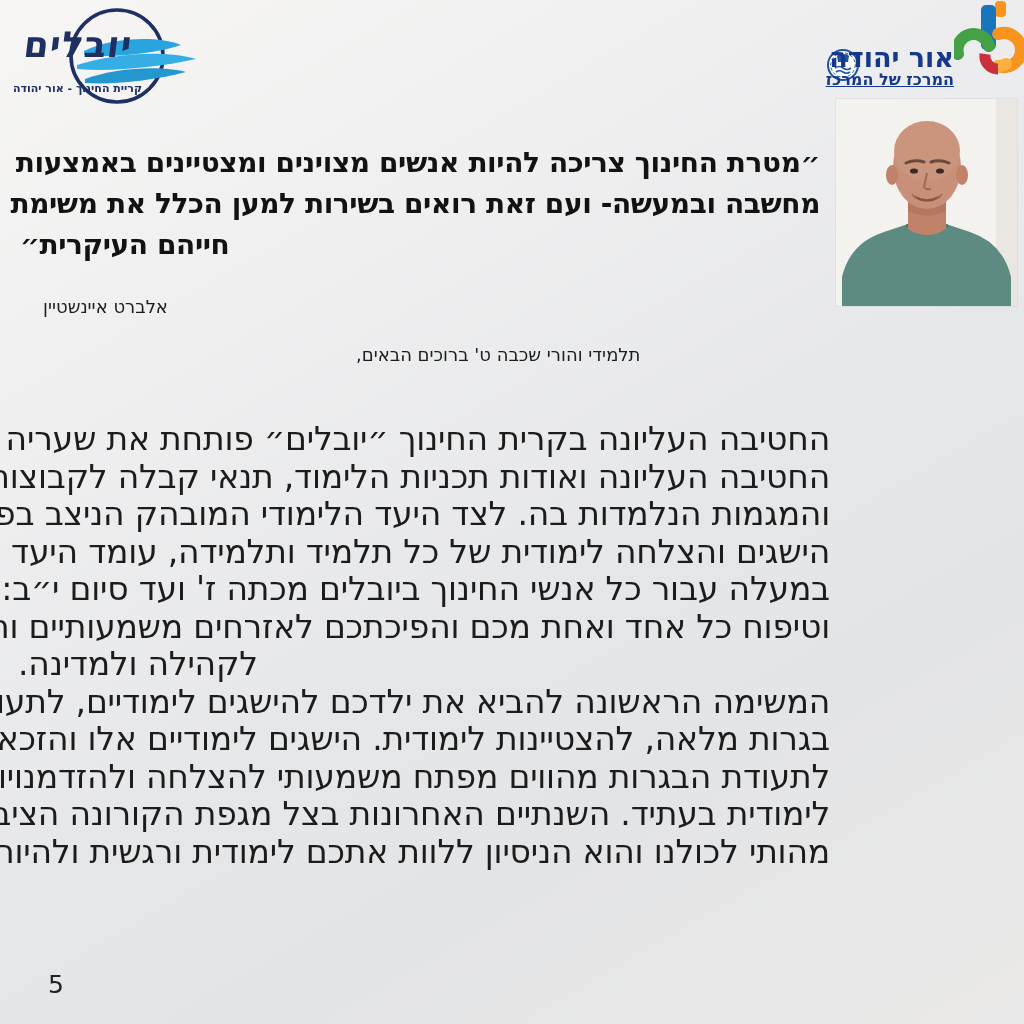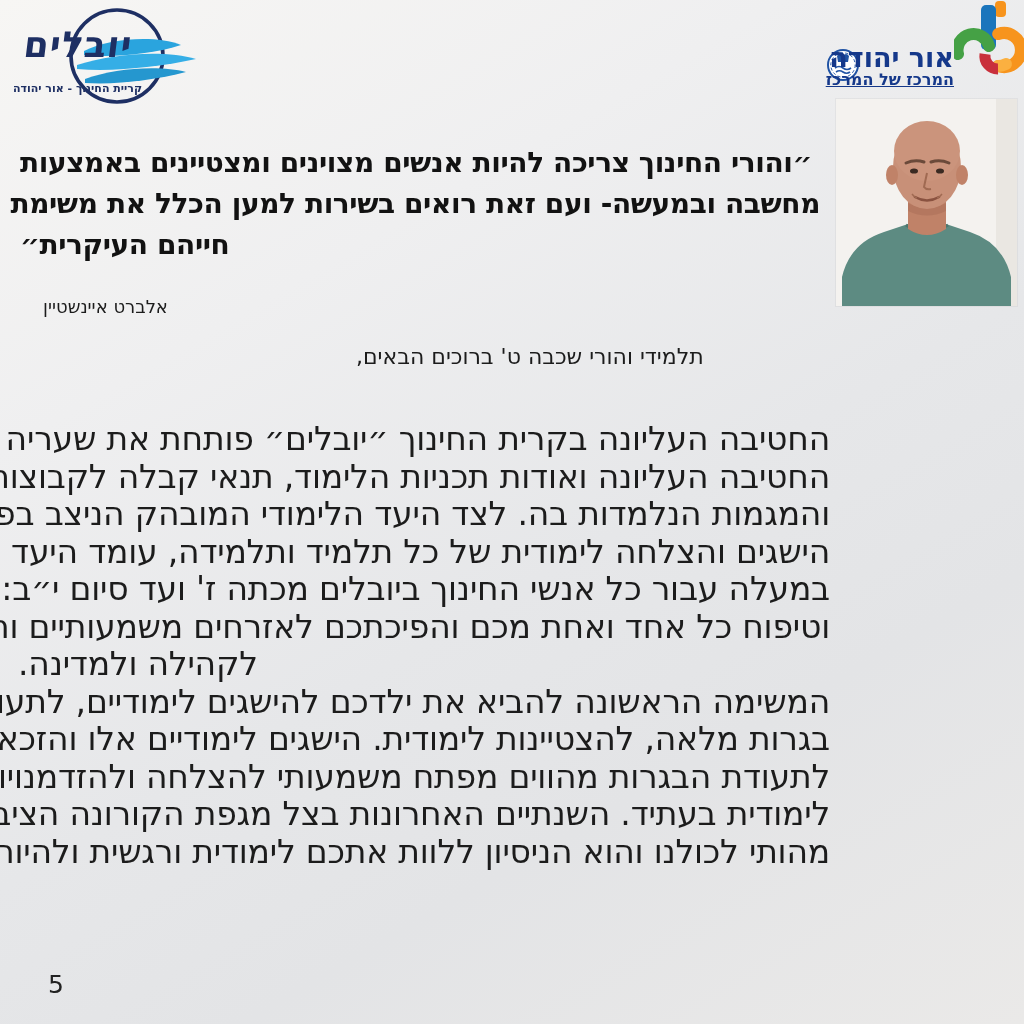--- a/index.html
+++ b/index.html
@@ -40,21 +40,21 @@
   
   .quote { left:20px; top:142px; width:800px; direction:rtl; }
   .quote-line {
     text-align:left; direction:rtl; font-weight:bold; font-size:28px;
     line-height:41px; color:#121212; white-space:nowrap; letter-spacing:-0.4px;
   }
   .attribution {
     left:43px; top:296px; font-size:18px; color:#1c1c1c; direction:rtl; white-space:nowrap;
   }
   .greeting {
-    left:356px; top:344px; font-size:22px; color:#1c1c1c; direction:rtl; white-space:nowrap;
+    left:356px; top:344px; font-size:18px; color:#1c1c1c; direction:rtl; white-space:nowrap;
   }
 
   
   .bodytext { left:18px; top:420px; width:812px; direction:rtl; }
   .body-line {
     text-align:left; direction:rtl; font-size:33px; line-height:37.5px;
     color:#1c1c1c; white-space:nowrap; letter-spacing:-0.2px;
   }
 
   .pagenum { left:48px; top:970px; font-size:25px; color:#222; }
@@ -121,21 +121,21 @@
       <ellipse cx="104" cy="72" rx="4" ry="2.6" fill="#3a2a22"></ellipse>
 
       <path d="M91,74 l-3,14 q2,3 7,2" fill="none" stroke="#a06a52" stroke-width="2"></path>
 
       <path d="M79,98 q12,7 24,0" fill="none" stroke="#8a5240" stroke-width="2.6" stroke-linecap="round"></path>
       <path d="M76,95 q2,3 5,4 M106,95 q-2,3 -5,4" fill="none" stroke="#a06a52" stroke-width="1.4"></path>
     </svg>
   </div>
 
   <div class="abs quote">
-    <div class="quote-line">״והורי החינוך צריכה להיות אנשים מצוינים ומצטיינים באמצעות</div>
+    <div class="quote-line">״מטרת החינוך צריכה להיות אנשים מצוינים ומצטיינים באמצעות</div>
     <div class="quote-line">מחשבה ובמעשה-  ועם זאת רואים בשירות למען הכלל את משימת</div>
     <div class="quote-line">חייהם  העיקרית״</div>
   </div>
   <div class="abs attribution">אלברט איינשטיין</div>
 
   <div class="abs greeting">תלמידי והורי שכבה ט' ברוכים הבאים,</div>
 
   <div class="abs bodytext">
     <div class="body-line">החטיבה העליונה בקרית החינוך ״יובלים״ פותחת את שעריה עבורכם</div>
     <div class="body-line">החטיבה העליונה ואודות תכניות הלימוד, תנאי קבלה לקבוצות לימוד</div>

